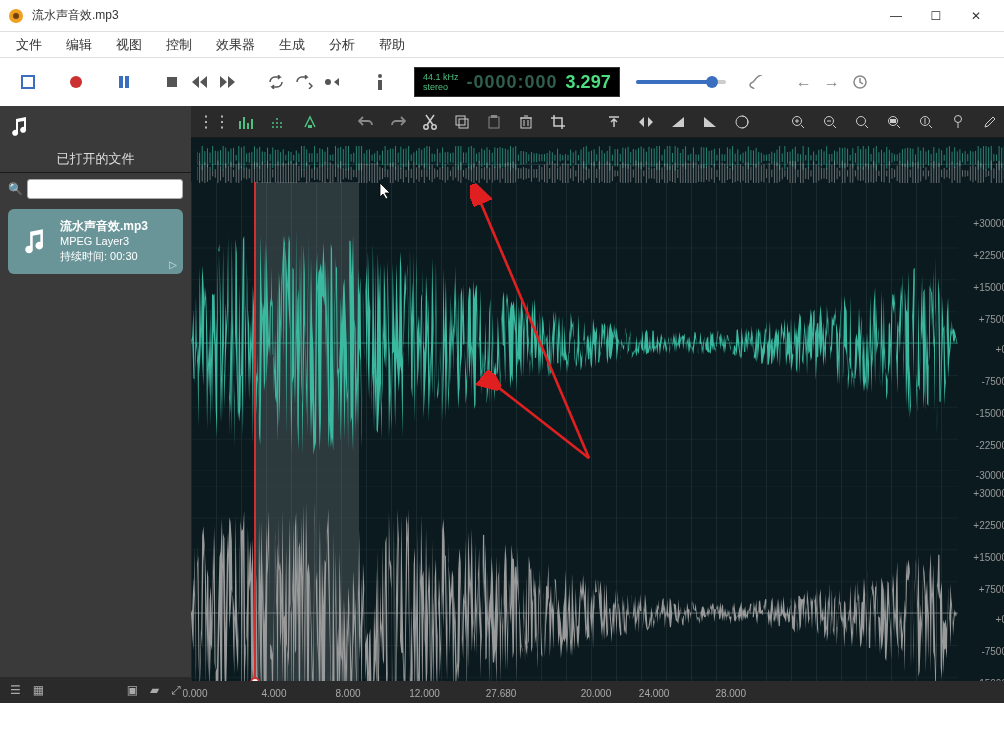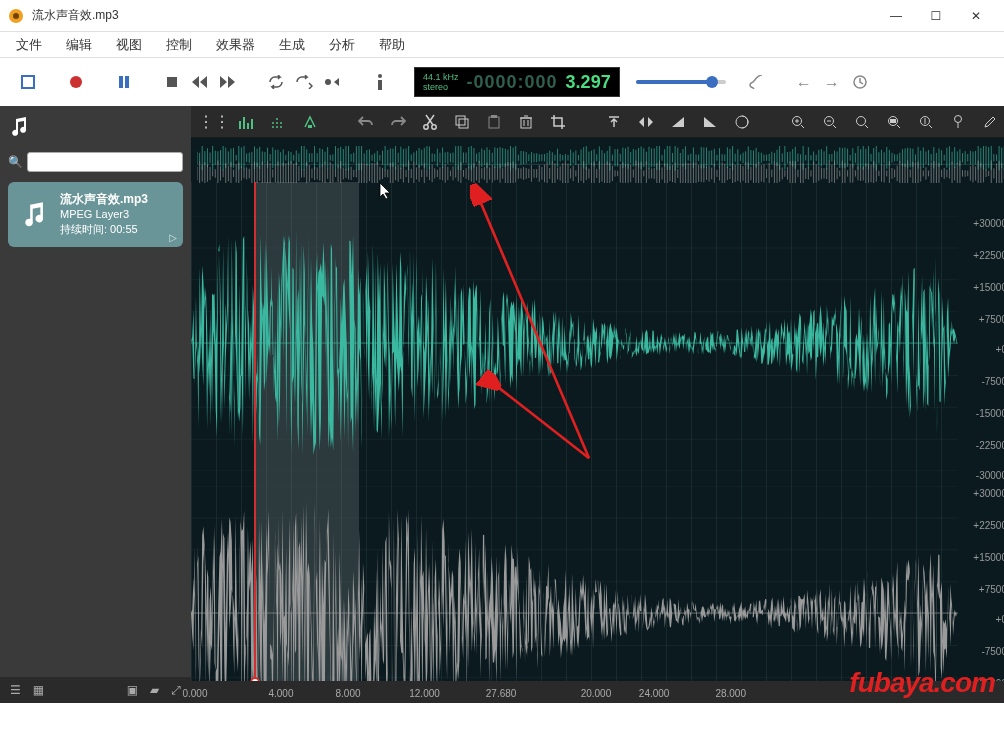--- a/index.html
+++ b/index.html
@@ -171,34 +171,35 @@
       </svg>
     </div>
 </div>
 
 <div class="workspace">
 
   <div class="sidebar">
     <div class="note-ico"><svg width="22" height="22" viewBox="0 0 22 22">
           <path d="M8 3l10-2v12a3 3 0 11-2-2V5L10 6v10a3 3 0 11-2-2V3z" fill="#fff"></path>
         </svg></div>
+    <div class="sb-title">已打开的文件</div>
     <div class="search-row">
       <span class="search-ico">🔍</span>
       <input class="search-in" style="">
     </div>
     <div class="file-card">
       <div class="fico">
           <svg width="28" height="28" viewBox="0 0 22 22">
             <path d="M8 3l10-2v12a3 3 0 11-2-2V5L10 6v10a3 3 0 11-2-2V3z" fill="#fff"></path>
           </svg>
         </div>
       <div class="ftxt">
         <div class="fname">流水声音效.mp3</div>
         <div>MPEG Layer3</div>
-        <div>持续时间: 00:55</div>
+        <div>持续时间: 00:30</div>
       </div>
       <span class="corner">▷</span>
     </div>
     <div class="sb-bottom">
       <span>☰</span>
       <span>▦</span>
       <span style="flex:1"></span>
       <span>▣</span>
       <span>▰</span>
       <span>⤢</span>
@@ -472,24 +473,23 @@
         <line x1="195" y1="228" x2="300" y2="310" stroke="#e02020" stroke-width="3" marker-start="url(#ah)"></line>
       </svg>
 
       <svg class="cursor-ptr" style="left:188px;top:0px" width="14" height="18">
           <path d="M1 1l0 14 3-3 3 5 2-1-3-5 5 0z" fill="#fff" stroke="#000" stroke-width="0.8"></path>
         </svg>
     </div>
 
     <div class="ruler-x" id="rx">
         <span style="left:4px">0.000</span>
-        <span style="left:90px">4.000</span>
+        <span style="left:83px">4.000</span>
         <span style="left:157.06666666666666px">8.000</span>
         <span style="left:233.60000000000002px">12.000</span>
         <span style="left:310.1333333333333px">27.680</span>
         <span style="left:405px">20.000</span>
         <span style="left:463.20000000000005px">24.000</span>
         <span style="left:539.7333333333333px">28.000</span>
       </div>
 
-    <div class="watermark">fubaya.com</div>
   </div>
 </div>
 
 </body></html>

